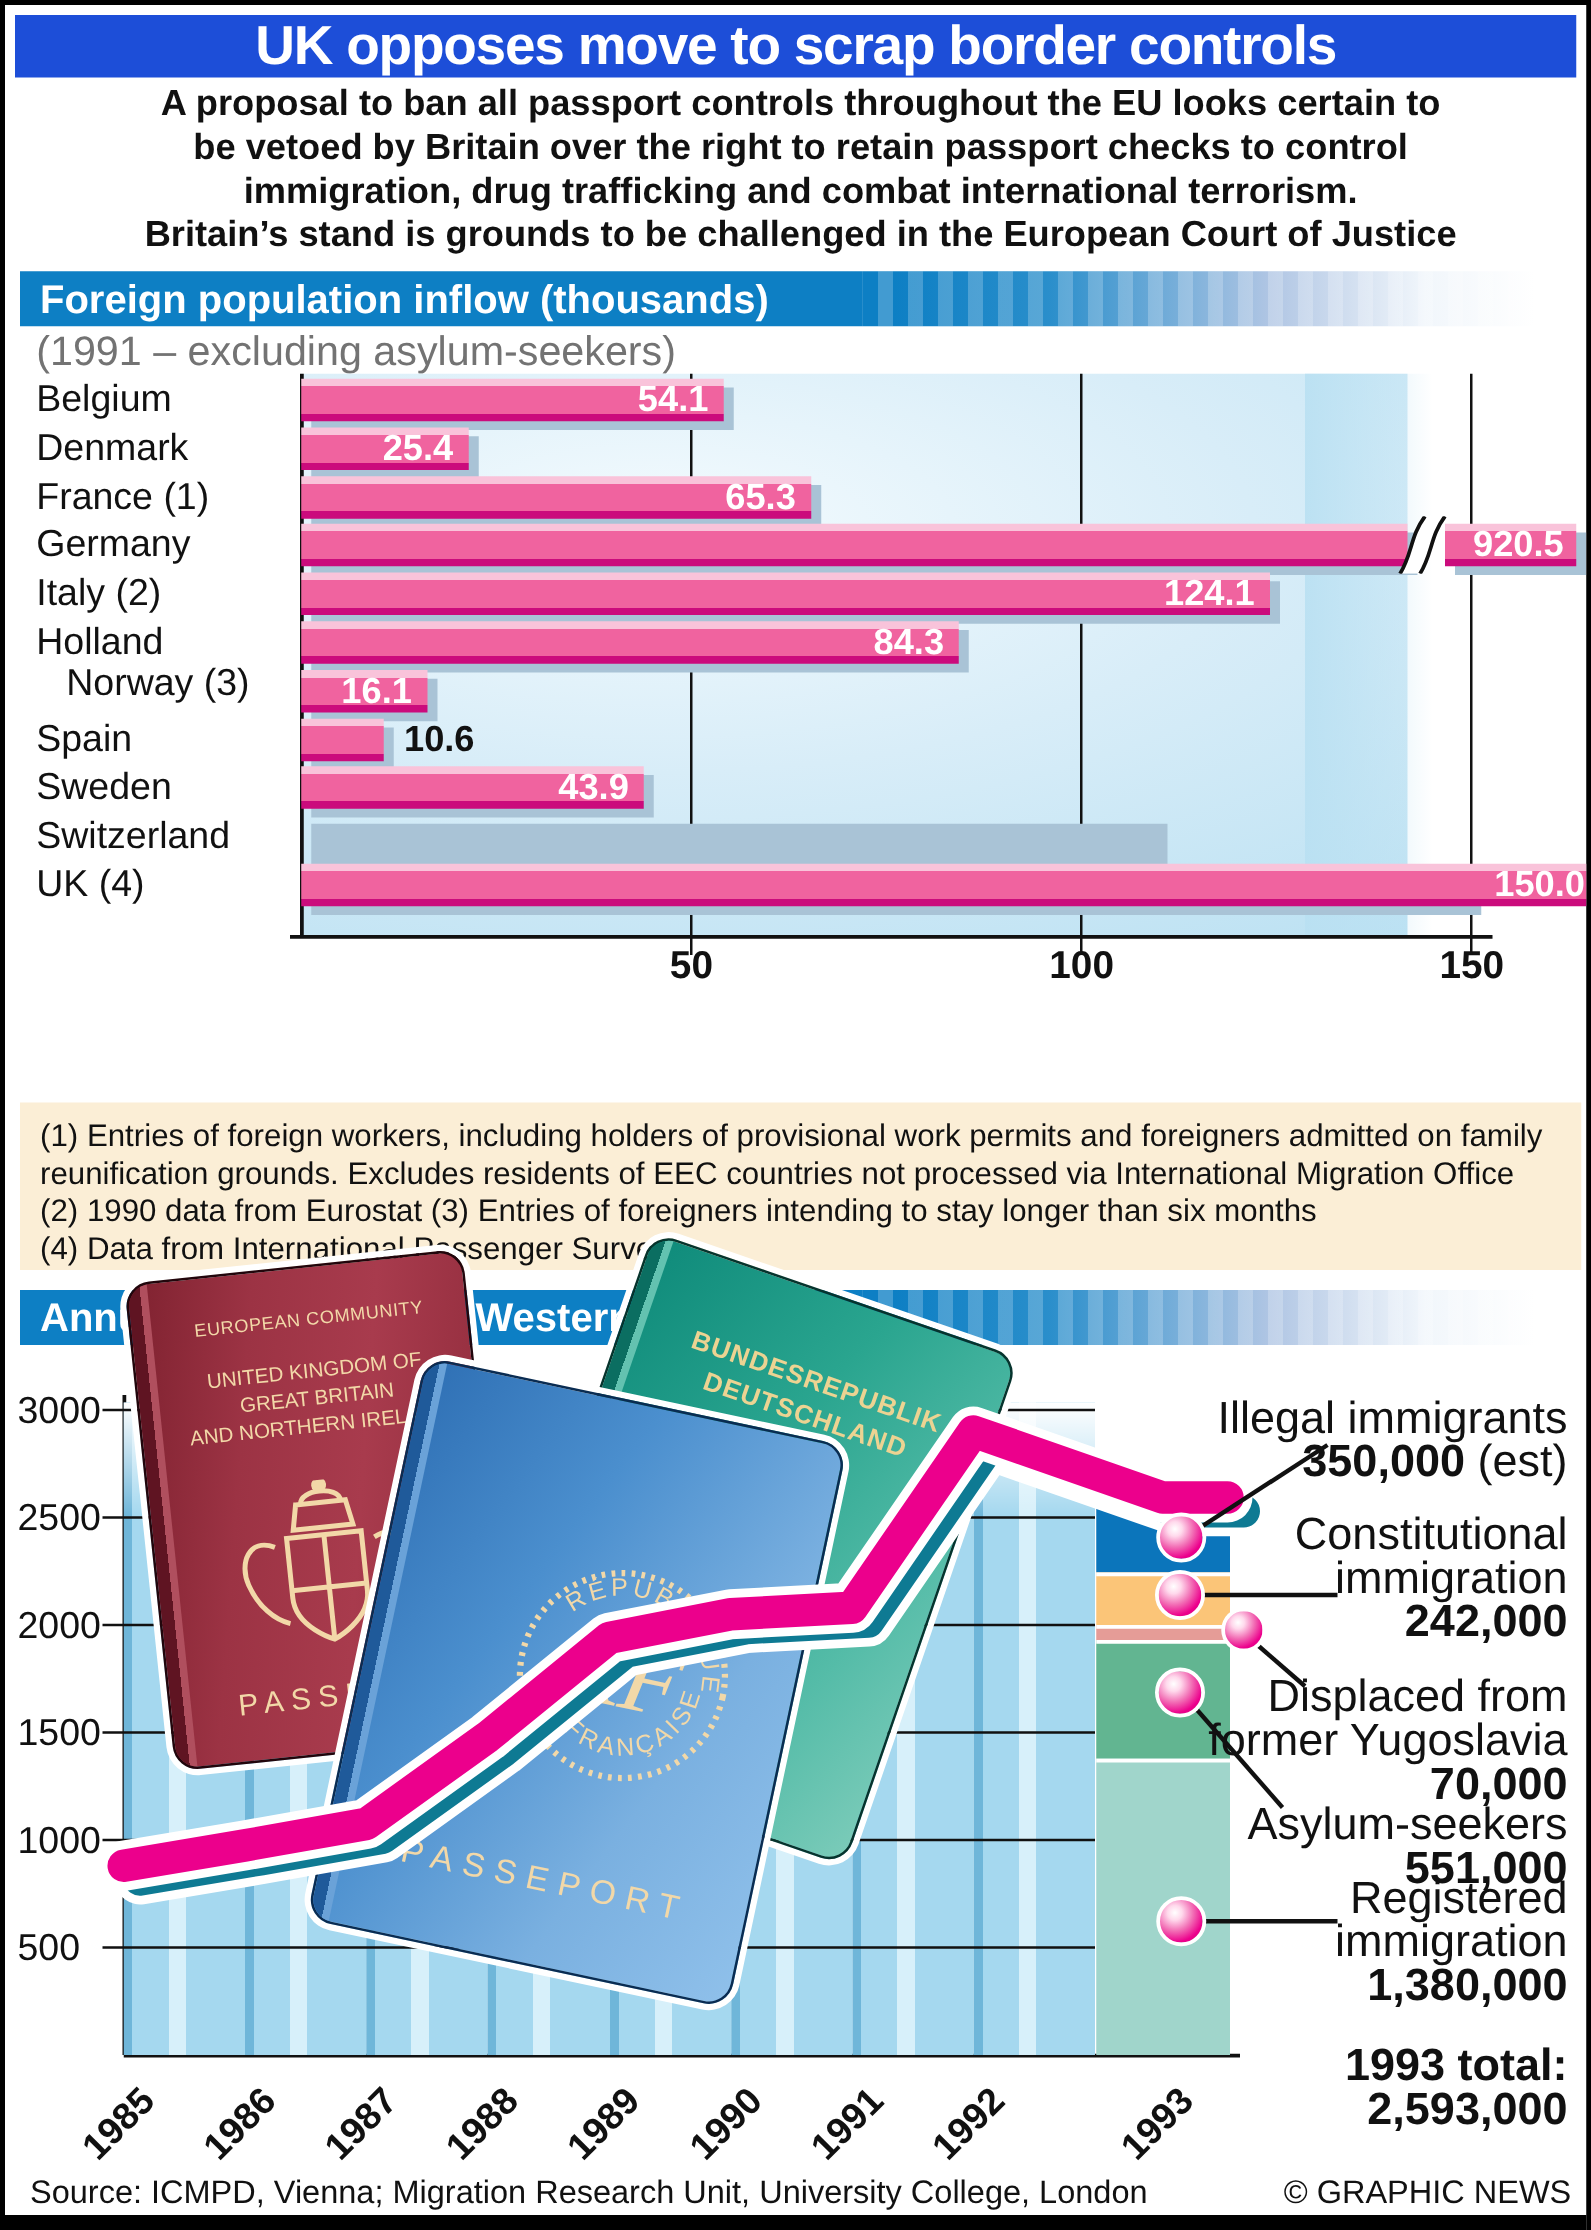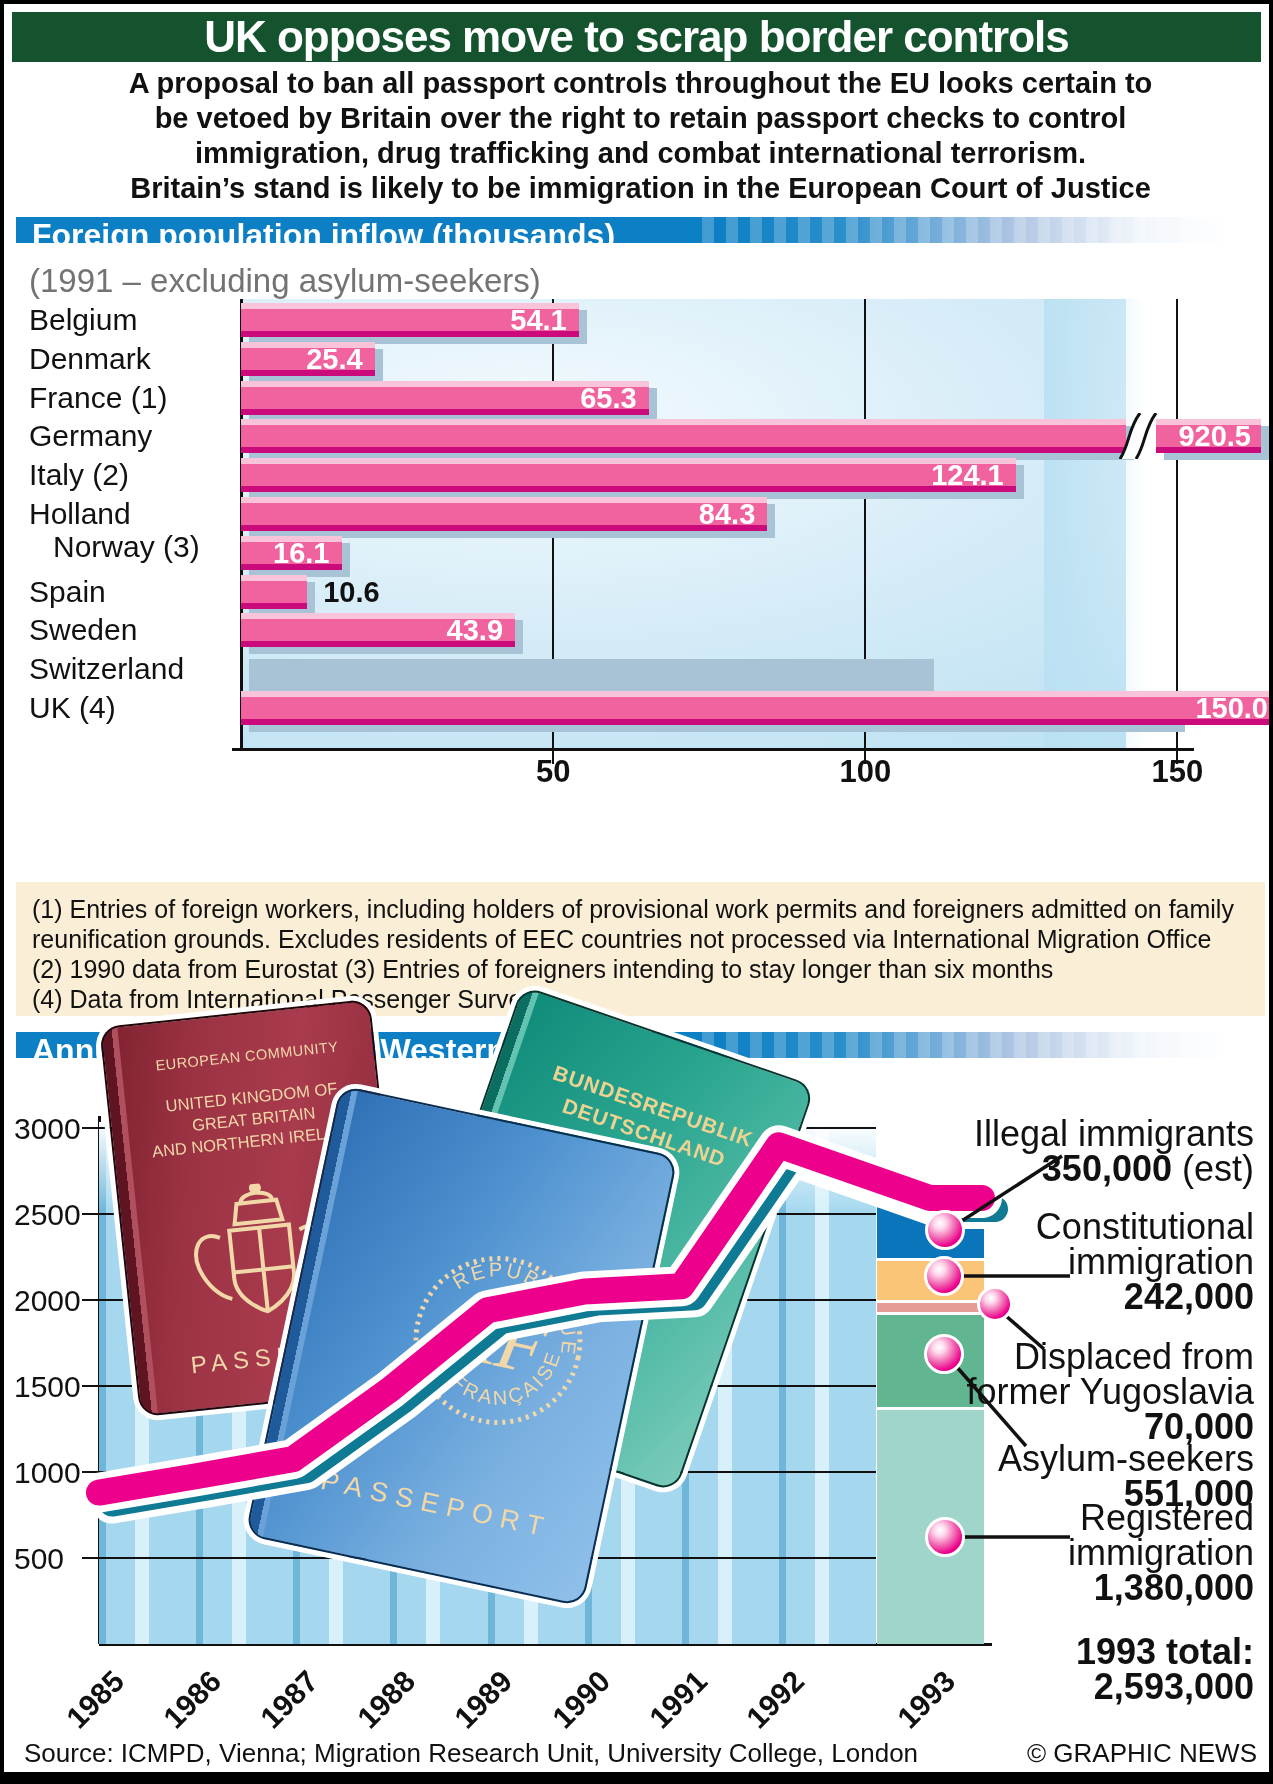--- a/index.html
+++ b/index.html
@@ -4,32 +4,32 @@
 <style>
   html,body{margin:0;padding:0;background:#777;}
   .page{
     position:relative;width:1273px;height:1784px;margin:0 auto;
     background:#fff;font-family:"Liberation Sans",sans-serif;
     box-sizing:border-box;border-left:4px solid #000;border-right:4px solid #000;border-top:4px solid #000;
     overflow:hidden;
   }
   .abs{position:absolute;}
   .titlebar{
-    left:8px;top:8px;width:1249px;height:50px;background:#14532d;
+    left:8px;top:8px;width:1249px;height:50px;background:#1d4ed8;
     display:flex;align-items:center;justify-content:center;
   }
   .titlebar span{color:#fff;font-weight:bold;font-size:44px;letter-spacing:-1px;white-space:nowrap;}
   .intro{
     left:10px;top:62px;width:1253px;text-align:center;color:#111;
     font-weight:bold;font-size:29px;line-height:35px;
   }
   .secthdr{
-    left:12px;height:26px;width:1249px;
+    left:12px;height:44px;width:1249px;
     background:linear-gradient(90deg,#0d7fc4 0%,#0d7fc4 56%,rgba(13,127,196,0.88) 66%,rgba(110,150,205,0.55) 80%,rgba(200,220,240,0.25) 90%,rgba(255,255,255,0) 97%);
-    display:flex;align-items:flex-start;
+    display:flex;align-items:center;
   }
   .secthdr .band{
     position:absolute;right:0;top:0;width:46%;height:100%;
     background:repeating-linear-gradient(90deg,rgba(255,255,255,0) 0 12px,rgba(255,255,255,0.22) 12px 24px);
   }
   .secthdr span{color:#fff;font-weight:bold;font-size:32px;padding-left:16px;position:relative;z-index:2;white-space:nowrap;}
   .subtitle{left:25px;top:258px;font-size:33px;color:#737373;}
   
   #c1bg{
     left:237px;top:295px;width:885px;height:450px;
@@ -96,21 +96,21 @@
 <div class="page">
 
   <div class="abs titlebar">
     <span>UK opposes move to scrap border controls</span>
   </div>
 
   <div class="abs intro">
     <div>A proposal to ban all passport controls throughout the EU looks certain to</div>
     <div>be vetoed by Britain over the right to retain passport checks to control</div>
     <div>immigration, drug trafficking and combat international terrorism.</div>
-    <div>Britain’s stand is likely to be immigration in the European Court of Justice</div>
+    <div>Britain’s stand is grounds to be challenged in the European Court of Justice</div>
   </div>
 
   <div class="abs secthdr" style="top:213px;">
     <div class="band"></div>
     <span>Foreign population inflow (thousands)</span>
   </div>
   <div class="abs subtitle">(1991 – excluding asylum-seekers)</div>
 
   <div class="abs" id="c1bg"></div>
   <div class="abs" id="c1bgfade"></div>

